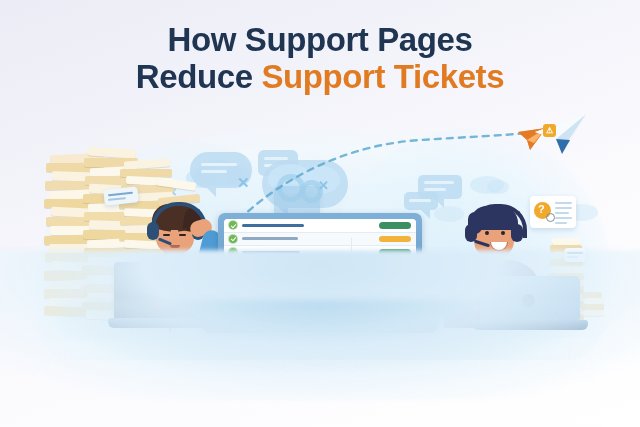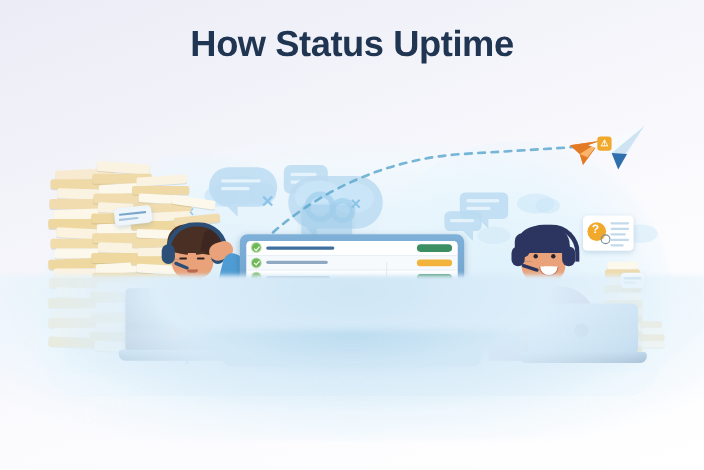--- a/index.html
+++ b/index.html
@@ -101,21 +101,24 @@
 </head>
 <body>
 
 <div id="stage">
 
   <div class="arcblob"></div>
   <div class="arcblob l"></div>
   <div class="arcblob r"></div>
 
   <div class="title">
-    <span class="l1">How Status Uptime</span>
+    <span class="l1">How Support Pages</span>
+    <span class="l2">
+      <span class="t-navy">Reduce </span><span class="t-orange">Support Tickets</span>
+    </span>
   </div>
 
   <div class="cloudy" style="left:196px;top:160px;width:46px;height:26px;"></div>
   <div class="cloudy" style="left:186px;top:168px;width:30px;height:20px;"></div>
   <div class="cloudy" style="left:225px;top:166px;width:26px;height:20px;"></div>
 
   <div class="bub" style="left:190px;top:152px;width:62px;height:36px;border-radius:18px;"></div>
   <div class="bubline" style="left:201px;top:163px;width:36px;"></div>
   <div class="bubline" style="left:201px;top:170px;width:26px;"></div>
 

